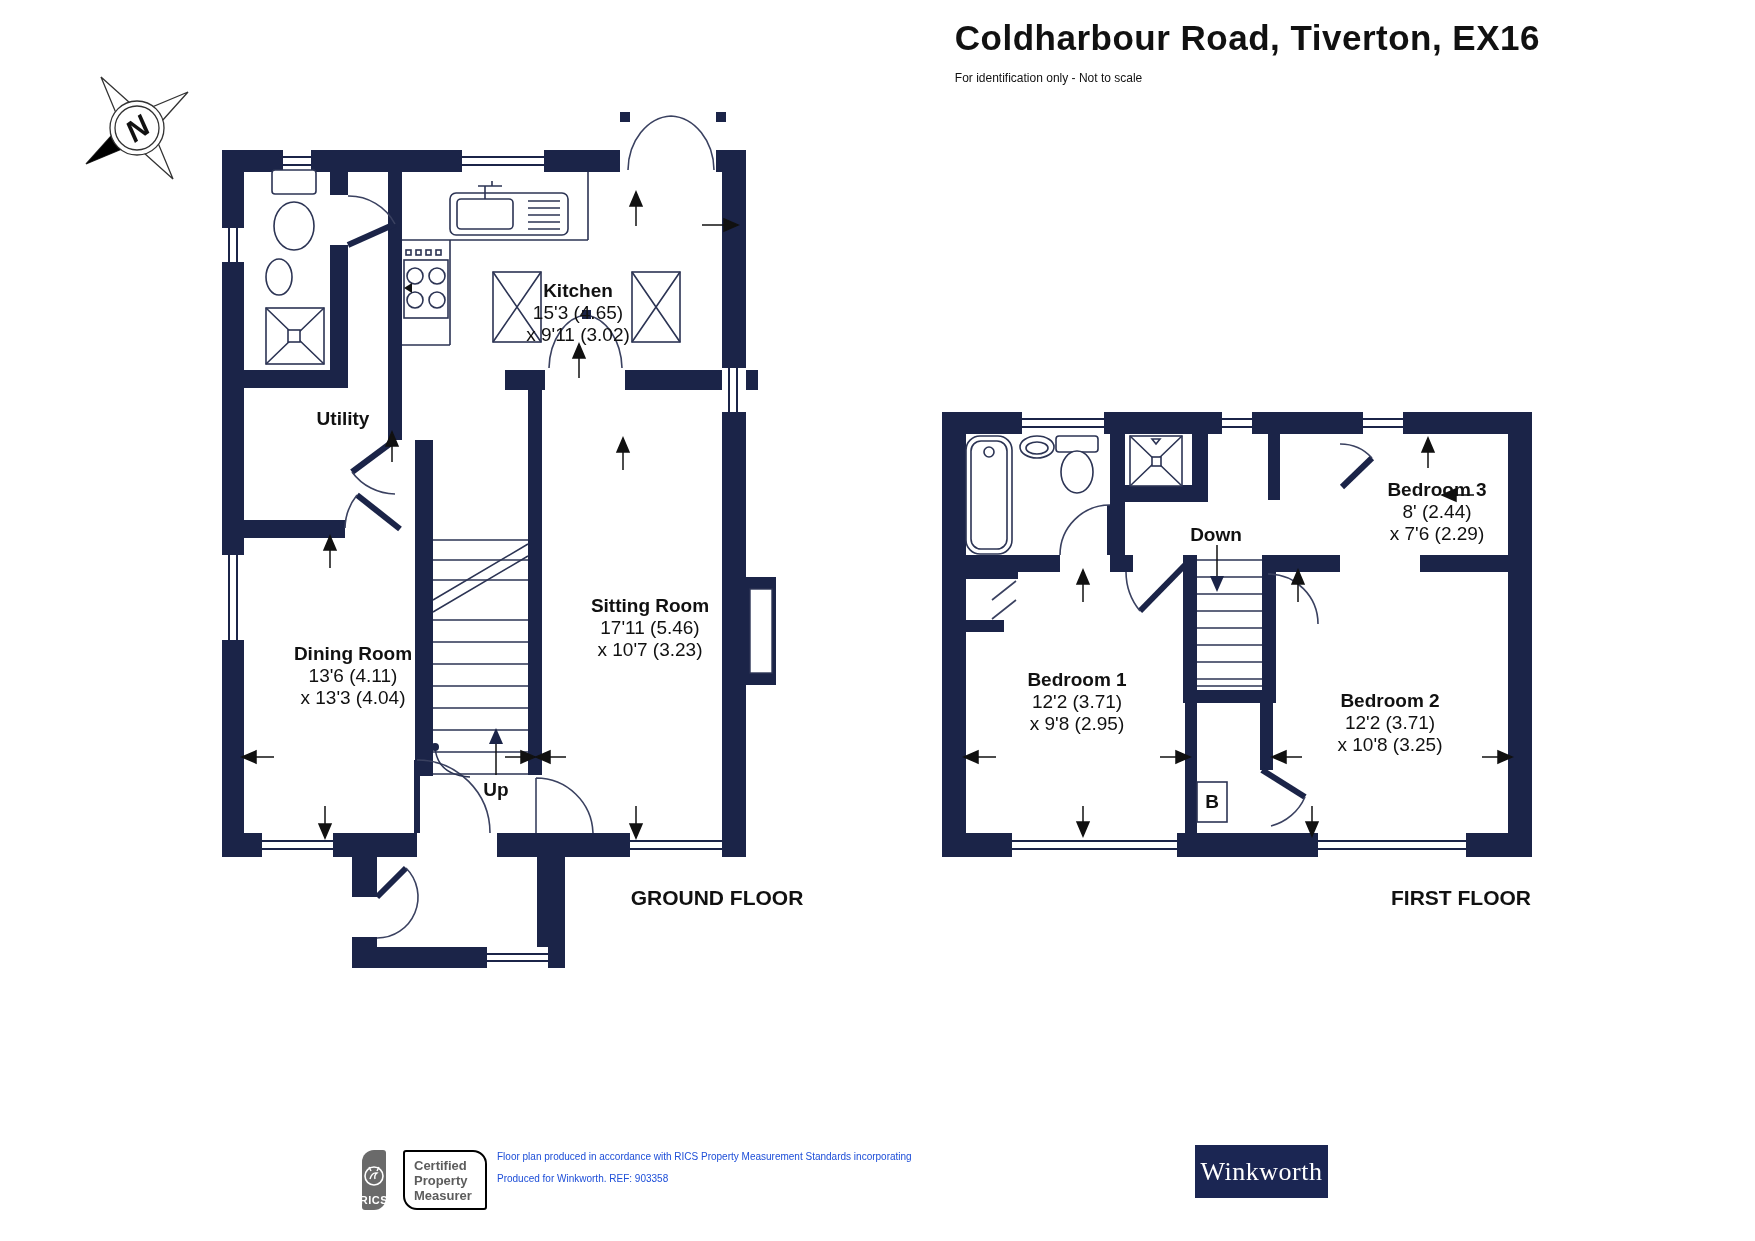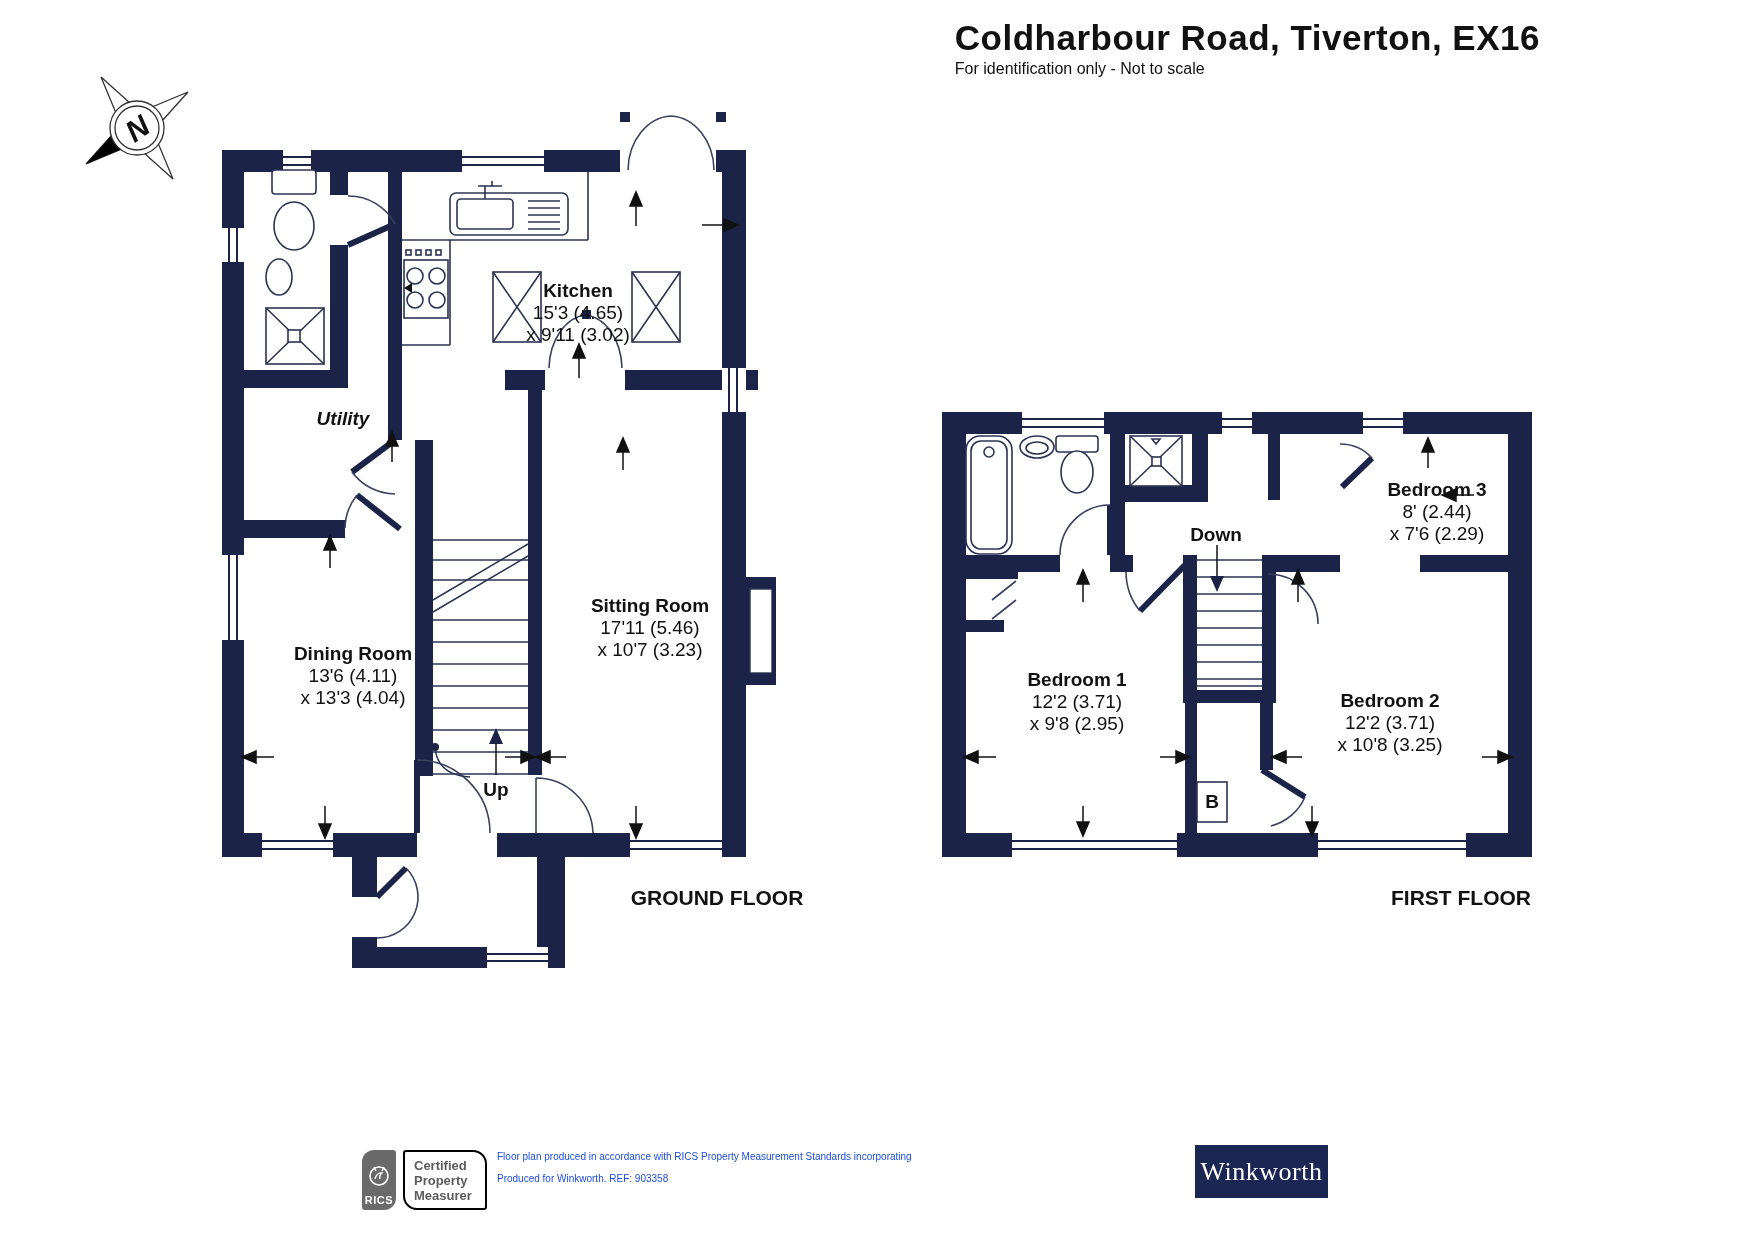--- a/index.html
+++ b/index.html
@@ -1,27 +1,27 @@
 <!DOCTYPE html>
 <html><head>
 <meta charset="utf-8">
 <style>
   html,body{margin:0;padding:0;background:#fff;}
   body{width:1755px;height:1241px;position:relative;font-family:"Liberation Sans",sans-serif;color:#111;overflow:hidden;}
   #plan-svg{position:absolute;left:0;top:0;}
   .hdr{position:absolute;right:215px;top:18px;text-align:left;}
   .hdr .title{font-size:35px;font-weight:bold;letter-spacing:.5px;}
   .hdr .area{font-size:24px;margin-top:10px;}
-  .hdr .note{font-size:16px;margin-top:2px;}
+  .hdr .note{font-size:12px;margin-top:13px;}
   .room-label{position:absolute;transform:translateX(-50%);text-align:center;font-size:19px;line-height:22px;white-space:nowrap;}
   .room-label .t{font-weight:bold;}
   .floor-label{position:absolute;transform:translateX(-50%);font-size:21px;font-weight:bold;white-space:nowrap;}
   .mini-label{position:absolute;transform:translateX(-50%);font-size:19px;font-weight:bold;white-space:nowrap;}
   .footer{position:absolute;}
-  .rics-box{left:362px;top:1150px;width:34px;height:60px;background:#6a6a6a;border-radius:12px 3px 12px 3px;
+  .rics-box{left:362px;top:1150px;width:24px;height:60px;background:#6a6a6a;border-radius:12px 3px 12px 3px;
             display:flex;flex-direction:column;align-items:center;justify-content:flex-end;}
   .rics-emblem{width:22px;height:30px;margin-bottom:1px;}
   .rics-word{color:#fff;font-weight:bold;font-size:11px;letter-spacing:.5px;margin-bottom:4px;}
   .cert-box{left:403px;top:1150px;width:84px;height:60px;background:#fff;border:2px solid #000000;box-sizing:border-box;
             border-radius:3px 14px 3px 14px;display:flex;flex-direction:column;justify-content:center;padding-left:9px;}
   .cert-box div{font-size:13px;font-weight:bold;color:#5c5c5c;line-height:15px;}
   .disclaimer{left:497px;top:1146px;font-size:10px;line-height:22px;color:#1d4ed8;}
   .wink-box{left:1195px;top:1145px;width:133px;height:53px;background:#1b2653;display:flex;align-items:center;justify-content:center;}
   .wink-box span{color:#fff;font-family:"Liberation Serif",serif;font-size:26px;letter-spacing:.5px;}
 </style>
@@ -289,21 +289,21 @@
 <div class="hdr">
   <div class="title">Coldharbour Road, Tiverton, EX16</div>
   <div class="note">For identification only - Not to scale</div>
 </div>
 
 <div class="room-label" style="left:578px;top:280px;">
   <div class="t">Kitchen</div>
   <div>15'3 (4.65)</div>
   <div>x 9'11 (3.02)</div>
 </div>
-<div class="room-label" style="left:343px;top:408px;font-style:italic;">
+<div class="room-label" style="left:343px;top:408px;">
   <div class="t">Utility</div>
 </div>
 <div class="room-label" style="left:353px;top:643px;">
   <div class="t">Dining Room</div>
   <div>13'6 (4.11)</div>
   <div>x 13'3 (4.04)</div>
 </div>
 <div class="room-label" style="left:650px;top:595px;">
   <div class="t">Sitting Room</div>
   <div>17'11 (5.46)</div>

